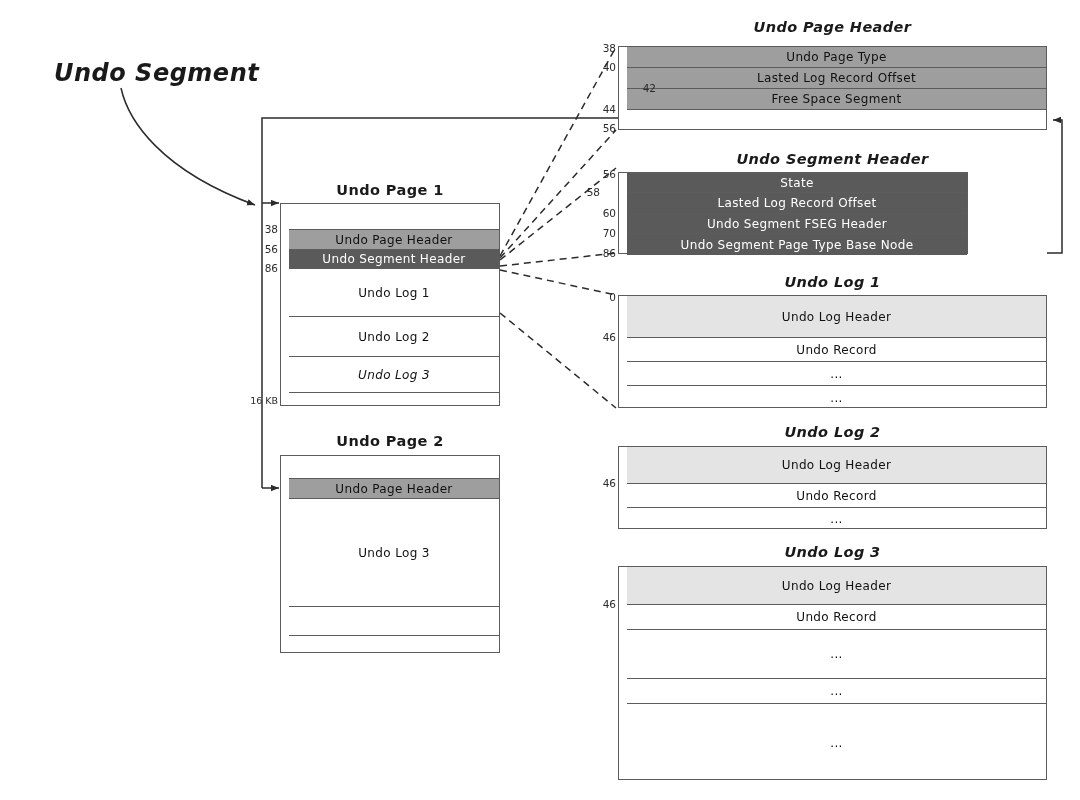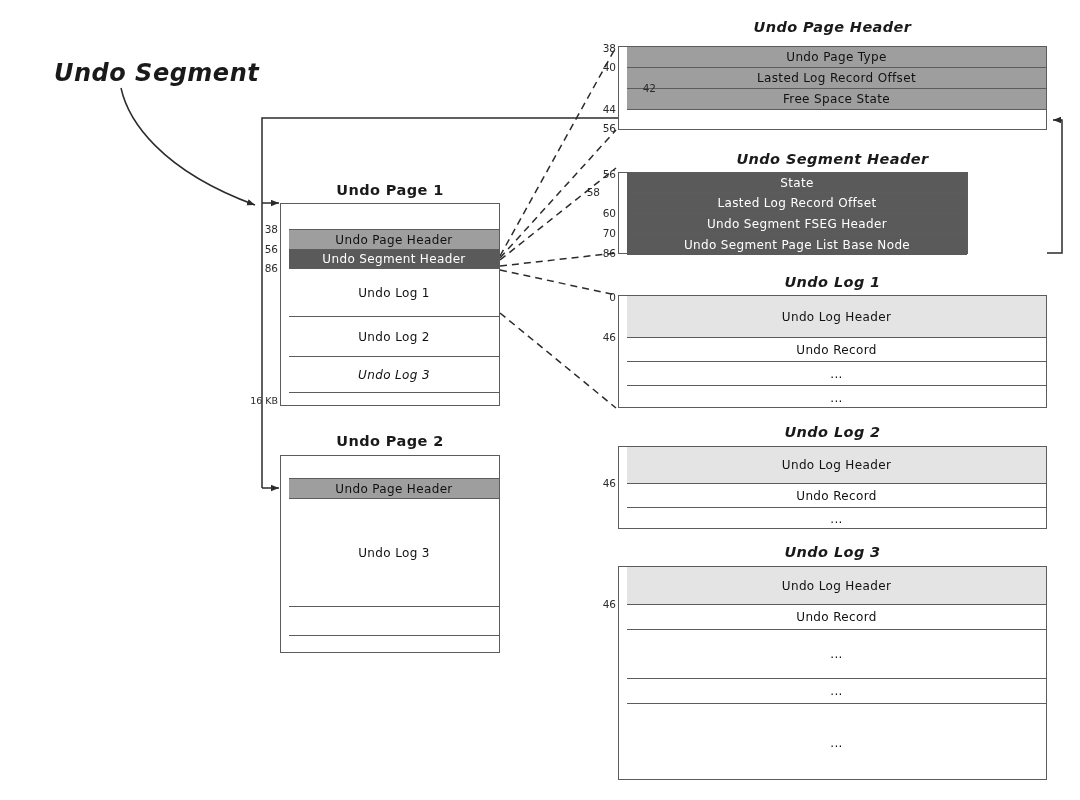--- a/index.html
+++ b/index.html
@@ -135,36 +135,36 @@
     <div class="row bb fill-none" style="top:43px; height:108px;">Undo Log 3</div>
     <div class="row bb fill-none" style="top:151px; height:29px;"></div>
     <div class="row fill-none" style="top:180px; height:18px;"></div>
   </div>
 
   <div class="title" style="left:618px; top:19px; width:429px;">Undo Page Header</div>
 
   <div class="box" style="left:618px; top:46px; width:429px; height:84px;">
     <div class="row bb fill-mid" style="top:0px; height:21px;">Undo Page Type</div>
     <div class="row bb fill-mid" style="top:21px; height:21px;">Lasted Log Record Offset</div>
-    <div class="row bb fill-mid" style="top:42px; height:21px;">Free Space State</div>
+    <div class="row bb fill-mid" style="top:42px; height:21px;">Free Space Segment</div>
   </div>
 
   <div class="off" style="left:616px; top:48px;">38</div>
   <div class="off" style="left:616px; top:67px;">40</div>
   <div class="off" style="left:616px; top:88px;margin-left:40px;">42</div>
   <div class="off" style="left:616px; top:109px;">44</div>
   <div class="off" style="left:616px; top:128px;">56</div>
 
   <div class="title" style="left:618px; top:151px; width:429px;">Undo Segment Header</div>
 
   <div class="box" style="left:618px; top:172px; width:350px; height:82px;">
     <div class="row bb fill-dark" style="top:0px; height:20px;">State</div>
     <div class="row bb fill-dark" style="top:20px; height:21px;">Lasted Log Record Offset</div>
     <div class="row bb fill-dark" style="top:41px; height:20px;">Undo Segment FSEG Header</div>
-    <div class="row fill-dark" style="top:61px; height:21px;">Undo Segment Page List Base Node</div>
+    <div class="row fill-dark" style="top:61px; height:21px;">Undo Segment Page Type Base Node</div>
   </div>
 
   <div class="off" style="left:616px; top:174px;">56</div>
   <div class="off" style="left:600px; top:192px;">58</div>
   <div class="off" style="left:616px; top:213px;padding-left:16px;">60</div>
   <div class="off" style="left:616px; top:233px;">70</div>
   <div class="off" style="left:616px; top:253px;">86</div>
 
   <div class="title" style="left:618px; top:274px; width:429px;">Undo Log 1</div>
 

